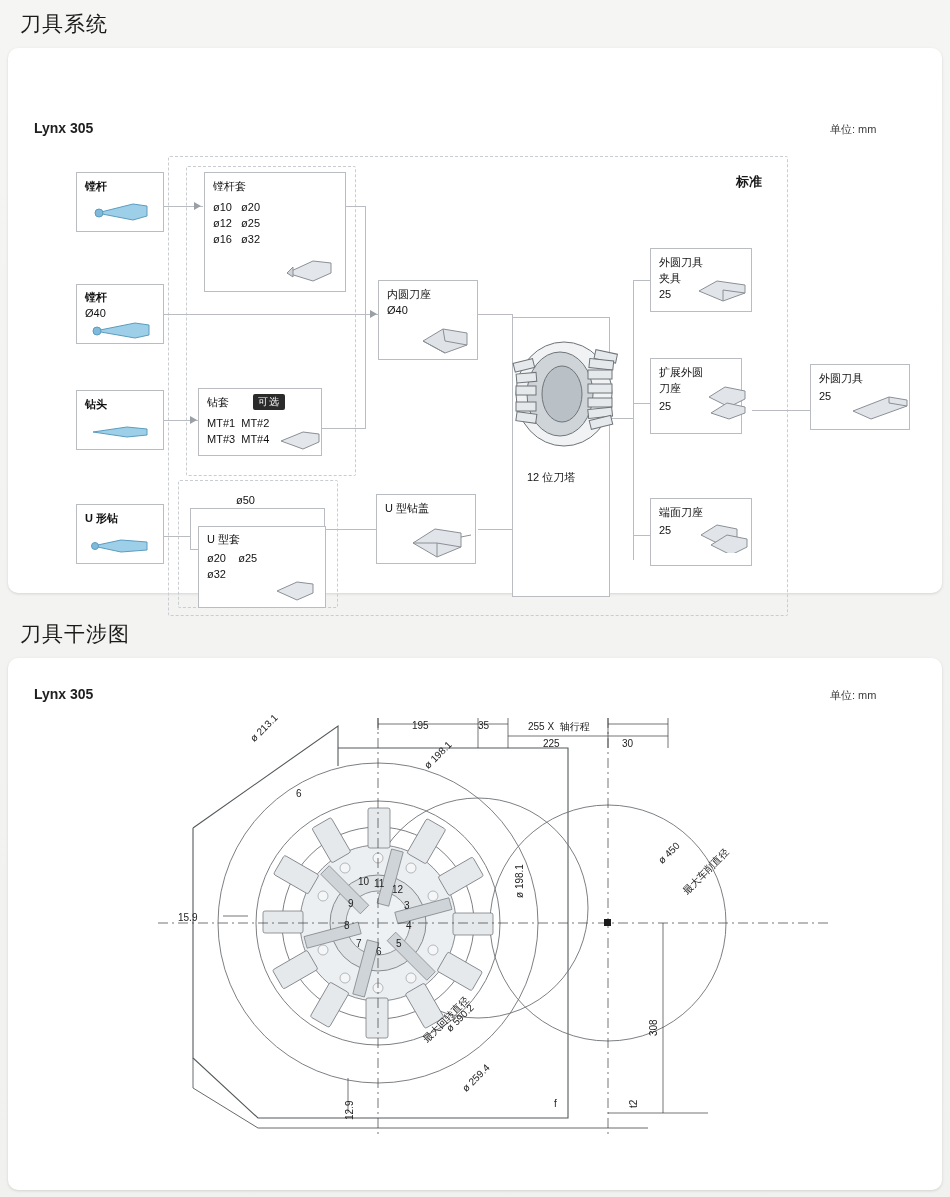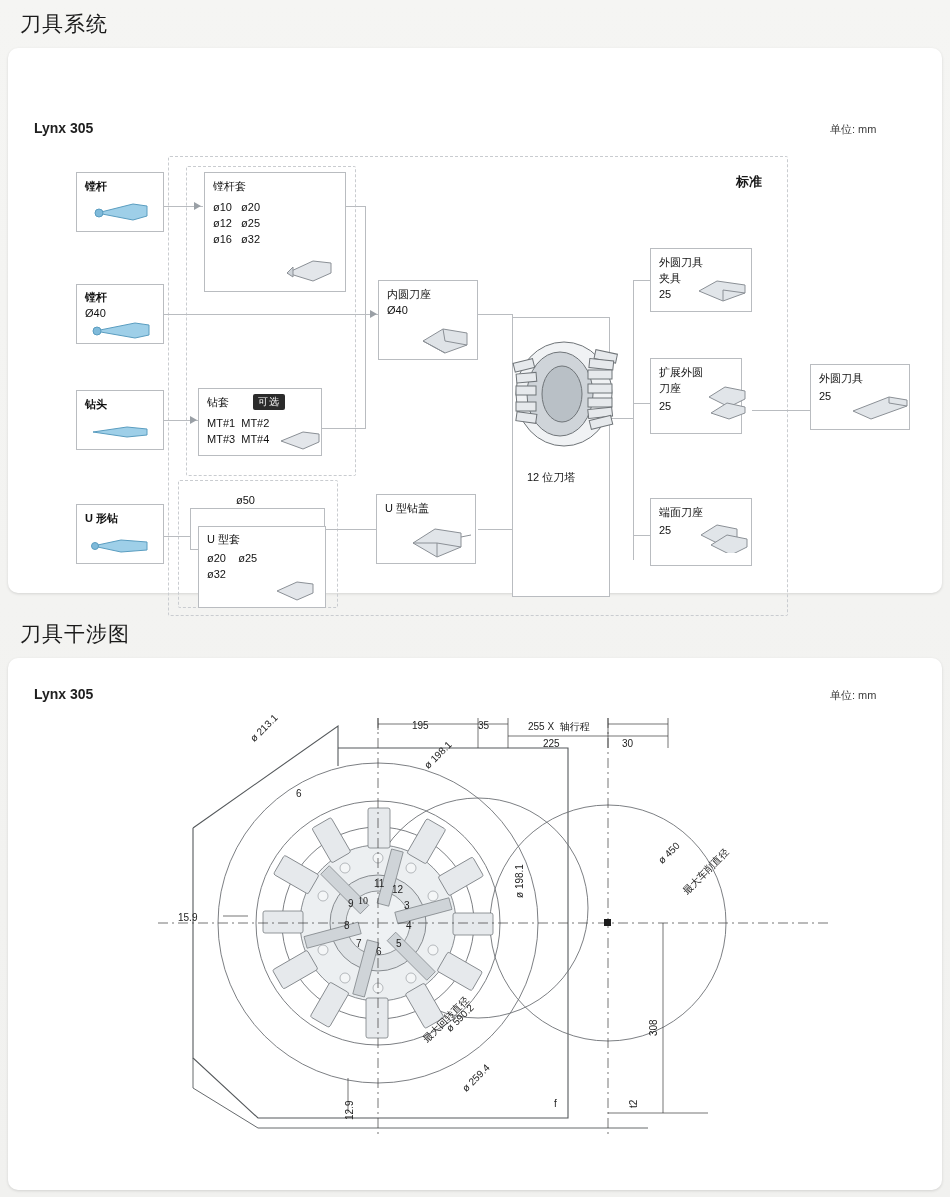--- a/index.html
+++ b/index.html
@@ -460,21 +460,21 @@
     <div class="dim rot90" style="left:336px; top:462px;">12.9</div>
     <div class="dim rot-45" style="left:452px; top:428px;">ø 259.4</div>
     <div class="dim rot-45" style="left:436px; top:368px;">ø 590.2</div>
     <div class="dim rot-45" style="left:412px; top:378px;">最大回转直径</div>
     <div class="dim" style="left:288px; top:130px;">6</div>
     <div class="dim rot90" style="left:620px; top:450px;">t2</div>
     <div class="dim" style="left:546px; top:440px;">f</div>
 
     <div class="dim" style="left:366px; top:220px;">11</div>
     <div class="dim" style="left:384px; top:226px;">12</div>
-    <div class="dim" style="left:350px; top:237px;font-family:Liberation Serif, serif;">10</div>
+    <div class="dim" style="left:350px; top:218px;">10</div>
     <div class="dim" style="left:340px; top:240px;">9</div>
     <div class="dim" style="left:336px; top:262px;">8</div>
     <div class="dim" style="left:348px; top:280px;">7</div>
     <div class="dim" style="left:368px; top:288px;">6</div>
     <div class="dim" style="left:388px; top:280px;">5</div>
     <div class="dim" style="left:398px; top:262px;">4</div>
     <div class="dim" style="left:396px; top:242px;">3</div>
   </div>
 
 </div>

